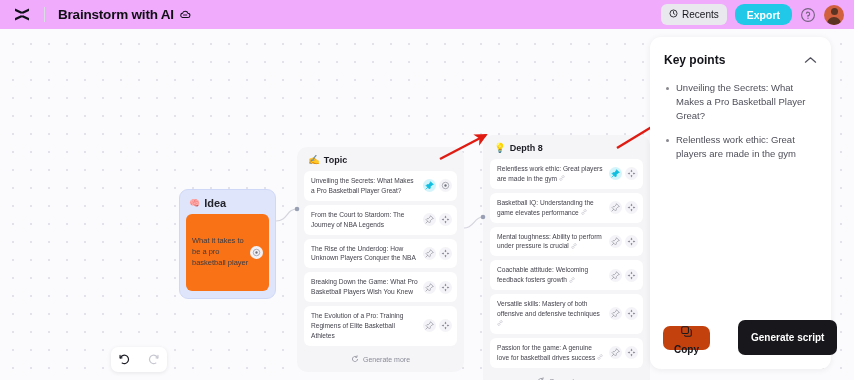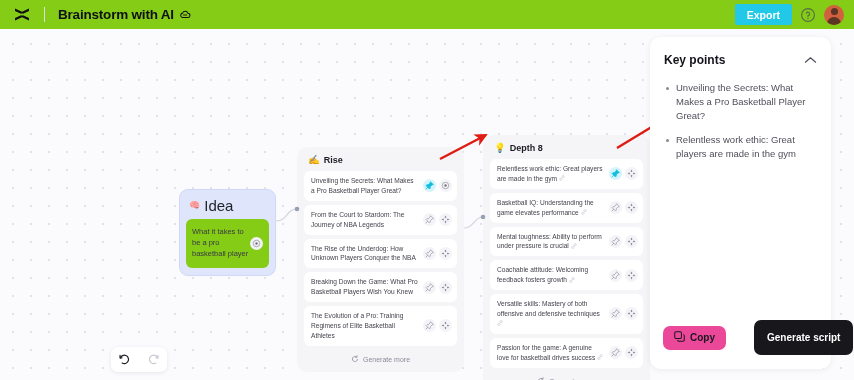--- a/index.html
+++ b/index.html
@@ -6,42 +6,42 @@
   html, body {
     width: 854px; height: 380px;
     font-family: "Liberation Sans", sans-serif;
     background: #f3f3f6; overflow: hidden;
   }
   #app { position: relative; width: 854px; height: 380px; }
 
   
   .header {
     position: absolute; top: 0; left: 0; width: 854px; height: 29px;
-    background: #84cc16; display: flex; align-items: center; z-index: 40;
+    background: #f0abfc; display: flex; align-items: center; z-index: 40;
   }
   .logo { width: 22px; height: 18px; margin-left: 11px; display: flex;
           align-items: center; justify-content: center; }
   .hdr-divider { width: 1px; height: 15px; background: #dcdce3; margin-left: 11px; }
   .app-title {
     margin-left: 13px; font-size: 13.5px; font-weight: bold; color: #0f0f14;
     letter-spacing: -0.2px; white-space: nowrap;
   }
   .cloud-icon { margin-left: 5px; display: flex; align-items: center; }
   .hdr-right {
     margin-left: auto; display: flex; align-items: center; gap: 8px;
     margin-right: 10px;
   }
   .btn-recents {
     display: flex; align-items: center; gap: 4px;
     background: #e8e8ee; border-radius: 6px; height: 21px;
     padding: 0 8px; font-size: 10px; color: #16161c; font-weight: 500;
     cursor: pointer; border: none;
   }
   .btn-export {
-    background: #22c8e8; color: #fff; border-radius: 2px; height: 21px;
+    background: #22c8e8; color: #fff; border-radius: 9px; height: 21px;
     padding: 0 12px; font-size: 10.5px; font-weight: bold; cursor: pointer;
     border: none; display: flex; align-items: center;
   }
   .help-icon { width: 16px; height: 16px; cursor: pointer; opacity: .75; }
   .avatar {
     width: 20px; height: 20px; border-radius: 50%;
     background: #d1603f; overflow: hidden; position: relative; cursor: pointer;
   }
   .avatar .ah { position: absolute; width: 7px; height: 7px; border-radius: 50%;
                 background: #5b3423; left: 6.5px; top: 3.5px; }
@@ -59,24 +59,24 @@
   }
 
   
   .idea-card {
     position: absolute; left: 179px; top: 160px; width: 97px;
     background: #dfe6fb; border-radius: 9px; padding: 6px 6px 7px 6px;
     border: 1px solid #cfd9f7;
   }
   .idea-head { display: flex; align-items: center; gap: 4px; padding: 1px 3px 5px 3px; }
   .idea-emoji { font-size: 9px; line-height: 1; }
-  .idea-title { font-size: 15px; font-weight: normal; color: #23232b; }
+  .idea-title { font-size: 11px; font-weight: bold; color: #23232b; }
   .idea-body {
-    background: #84cc16; border-radius: 6px; min-height: 30px;
-    display: flex; align-items: center; padding: 8px 6px;
+    background: #f97316; border-radius: 6px; min-height: 30px;
+    display: flex; align-items: center; padding: 22px 6px;
   }
   .idea-text { font-size: 7.5px; line-height: 1.45; color: #3a3a44; flex: 1; }
   .round-btn {
     width: 13px; height: 13px; border-radius: 50%; background: #f2f2f6;
     display: flex; align-items: center; justify-content: center;
     flex-shrink: 0; cursor: pointer; border: none;
   }
 
   
   .col {
@@ -128,23 +128,23 @@
   .kp-dot {
     width: 3px; height: 3px; border-radius: 50%; background: #88888f;
     margin-top: 6px; flex-shrink: 0;
   }
   .kp-text { font-size: 9.5px; line-height: 1.45; color: #4f4f5b; }
   .kp-foot {
     display: flex; align-items: center; gap: 8px;
     padding: 0 13px 14px 13px; margin-top: auto;
   }
   .btn-copy {
-    display: flex; align-items: center; gap: 5px; background: #ec4899;
+    display: flex; align-items: center; gap: 5px; background: #c2410c;
     border-radius: 7px; height: 24px; padding: 0 11px; font-size: 10px;
-    font-weight: bold; color: #17171e; cursor: pointer; border: none;
+    font-weight: bold; color: #17171e; cursor: pointer; border: none; flex-direction: column;
   }
   .btn-genscript {
     background: #17171c; color: #fff; border-radius: 7px; height: 35px;
     padding: 0 13px; font-size: 10px; font-weight: bold; cursor: pointer;
     border: none; display: flex; align-items: center; white-space: nowrap; margin-left: 20px;
   }
 
   
   .zoombar {
     position: absolute; left: 17px; top: 347px; height: 25px;
@@ -180,20 +180,29 @@
     <div class="hdr-divider"></div>
     <div class="app-title">Brainstorm with AI</div>
     <div class="cloud-icon">
       <svg width="12" height="11" viewBox="0 0 14 12">
         <path d="M4 9.5 A2.6 2.6 0 0 1 4.2 4.4 A3.3 3.3 0 0 1 10.4 4.6 A2.4 2.4 0 0 1 10.2 9.5 Z" fill="none" stroke="#101018" stroke-width="1.2" stroke-linejoin="round"></path>
         <path d="M5.2 6.6 L9 6.6" stroke="#101018" stroke-width="1.1" stroke-linecap="round"></path>
       </svg>
     </div>
 
     <div class="hdr-right">
+      <button class="btn-recents">
+        <span>
+          <svg width="9" height="9" viewBox="0 0 12 12">
+            <circle cx="6" cy="6" r="4.7" fill="none" stroke="#16161c" stroke-width="1.1"></circle>
+            <path d="M6 3.4 L6 6.1 L7.8 7.1" fill="none" stroke="#16161c" stroke-width="1.1" stroke-linecap="round"></path>
+          </svg>
+        </span>
+        <span>Recents</span>
+      </button>
       <button class="btn-export">Export</button>
       <span class="help-icon">
         <svg width="16" height="16" viewBox="0 0 16 16">
           <circle cx="8" cy="8" r="6.4" fill="none" stroke="#4a4a55" stroke-width="1.1"></circle>
           <path d="M6.4 6.3 A1.7 1.7 0 1 1 8 8.6 L8 9.4" fill="none" stroke="#4a4a55" stroke-width="1.1" stroke-linecap="round"></path>
           <circle cx="8" cy="11.2" r="0.7" fill="#4a4a55"></circle>
         </svg>
       </span>
       <div class="avatar">
         <div class="ah"></div>
@@ -223,21 +232,21 @@
             <circle cx="5" cy="5" r="3.6" fill="none" stroke="#9b9ba6" stroke-width="0.9"></circle>
             <circle cx="5" cy="5" r="1.3" fill="#6f6f7c"></circle>
           </svg>
         </button>
       </div>
     </div>
 
     <div class="col col-topic">
       <div class="col-head">
         <span class="col-emoji">✍️</span>
-        <span class="col-title">Rise</span>
+        <span class="col-title">Topic</span>
       </div>
       <div id="topic-cards">
           <div class="card">
             <div class="card-text">Unveiling the Secrets: What Makes a Pro Basketball Player Great?</div>
             <div class="card-actions">
               <button class="act active">
                 <svg width="9" height="9" viewBox="0 0 12 12">
   <path d="M7.3 0.9 L11.1 4.7 L9.4 5.2 L6.9 7.7 L7.2 9.3 L5.9 10.6 L1.4 6.1 L2.7 4.8 L4.3 5.1 L6.8 2.6 Z" fill="#10bfe0" stroke="#10bfe0" stroke-width="1" stroke-linejoin="round"></path>
   <path d="M1.2 10.8 L3.6 8.4" stroke="#10bfe0" stroke-width="1" stroke-linecap="round"></path>
 </svg>

